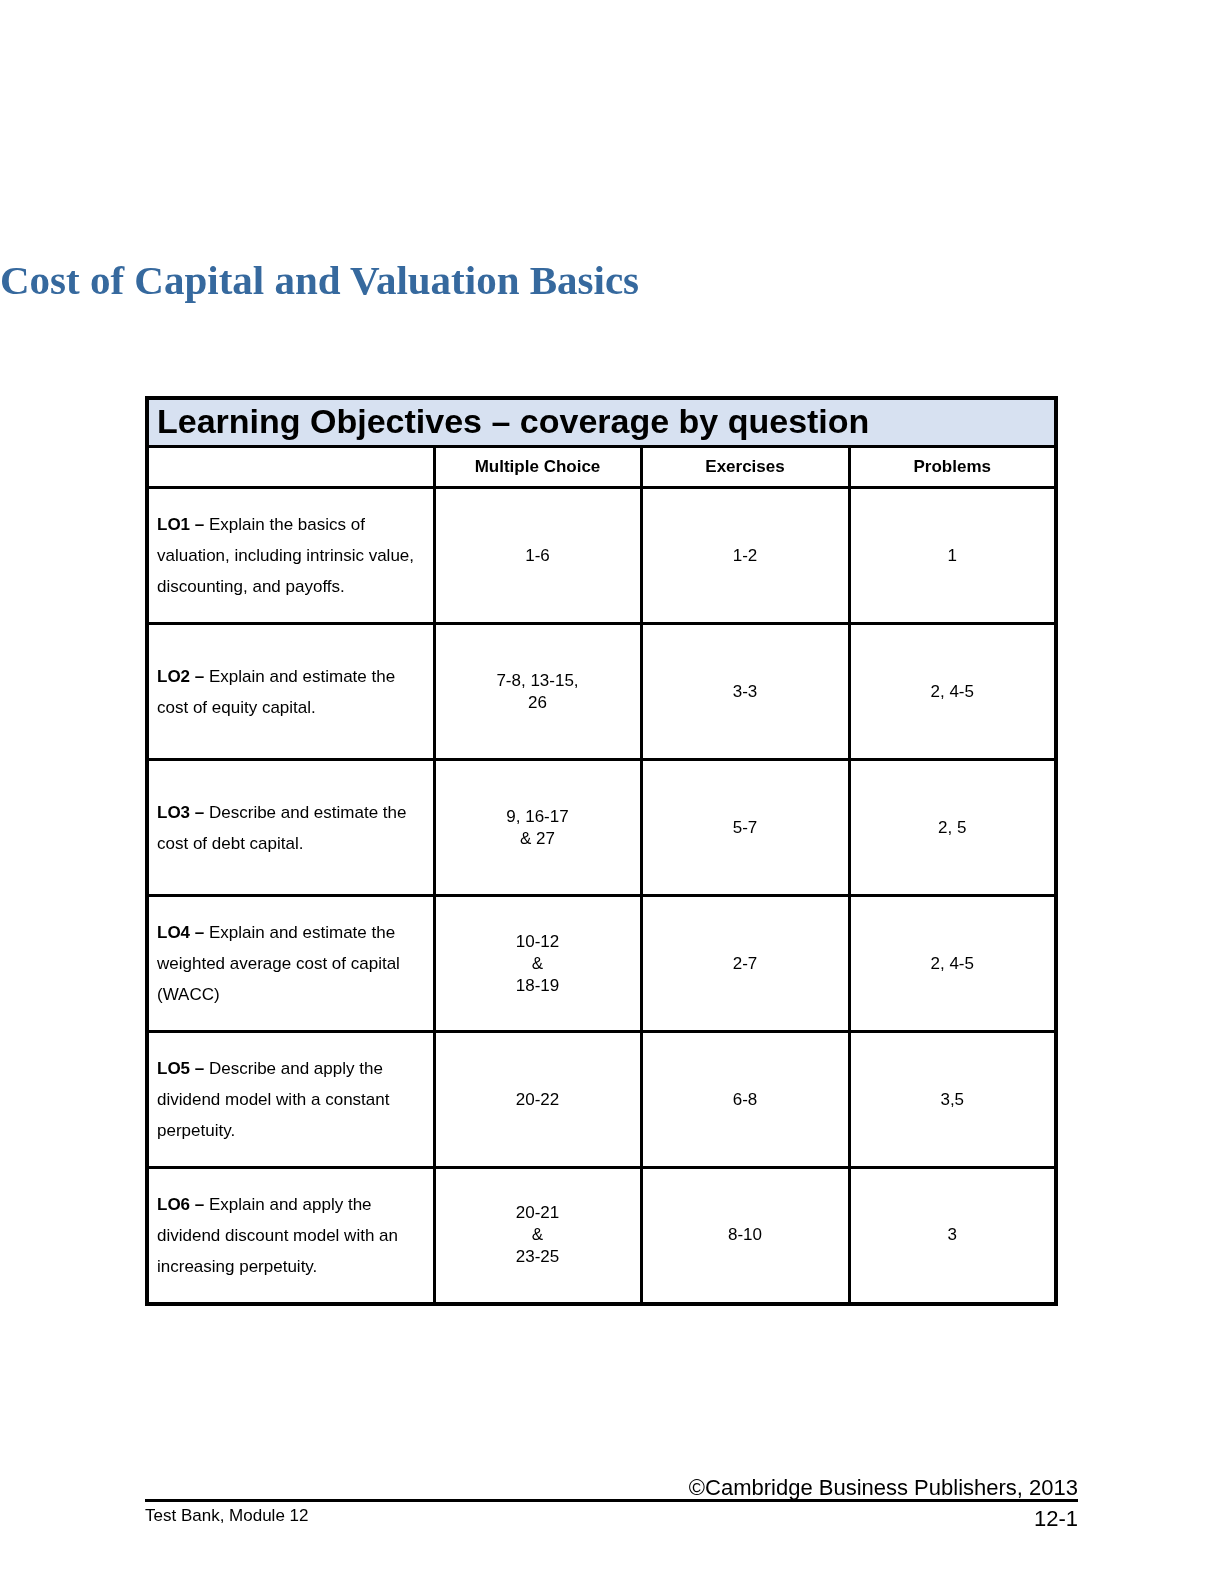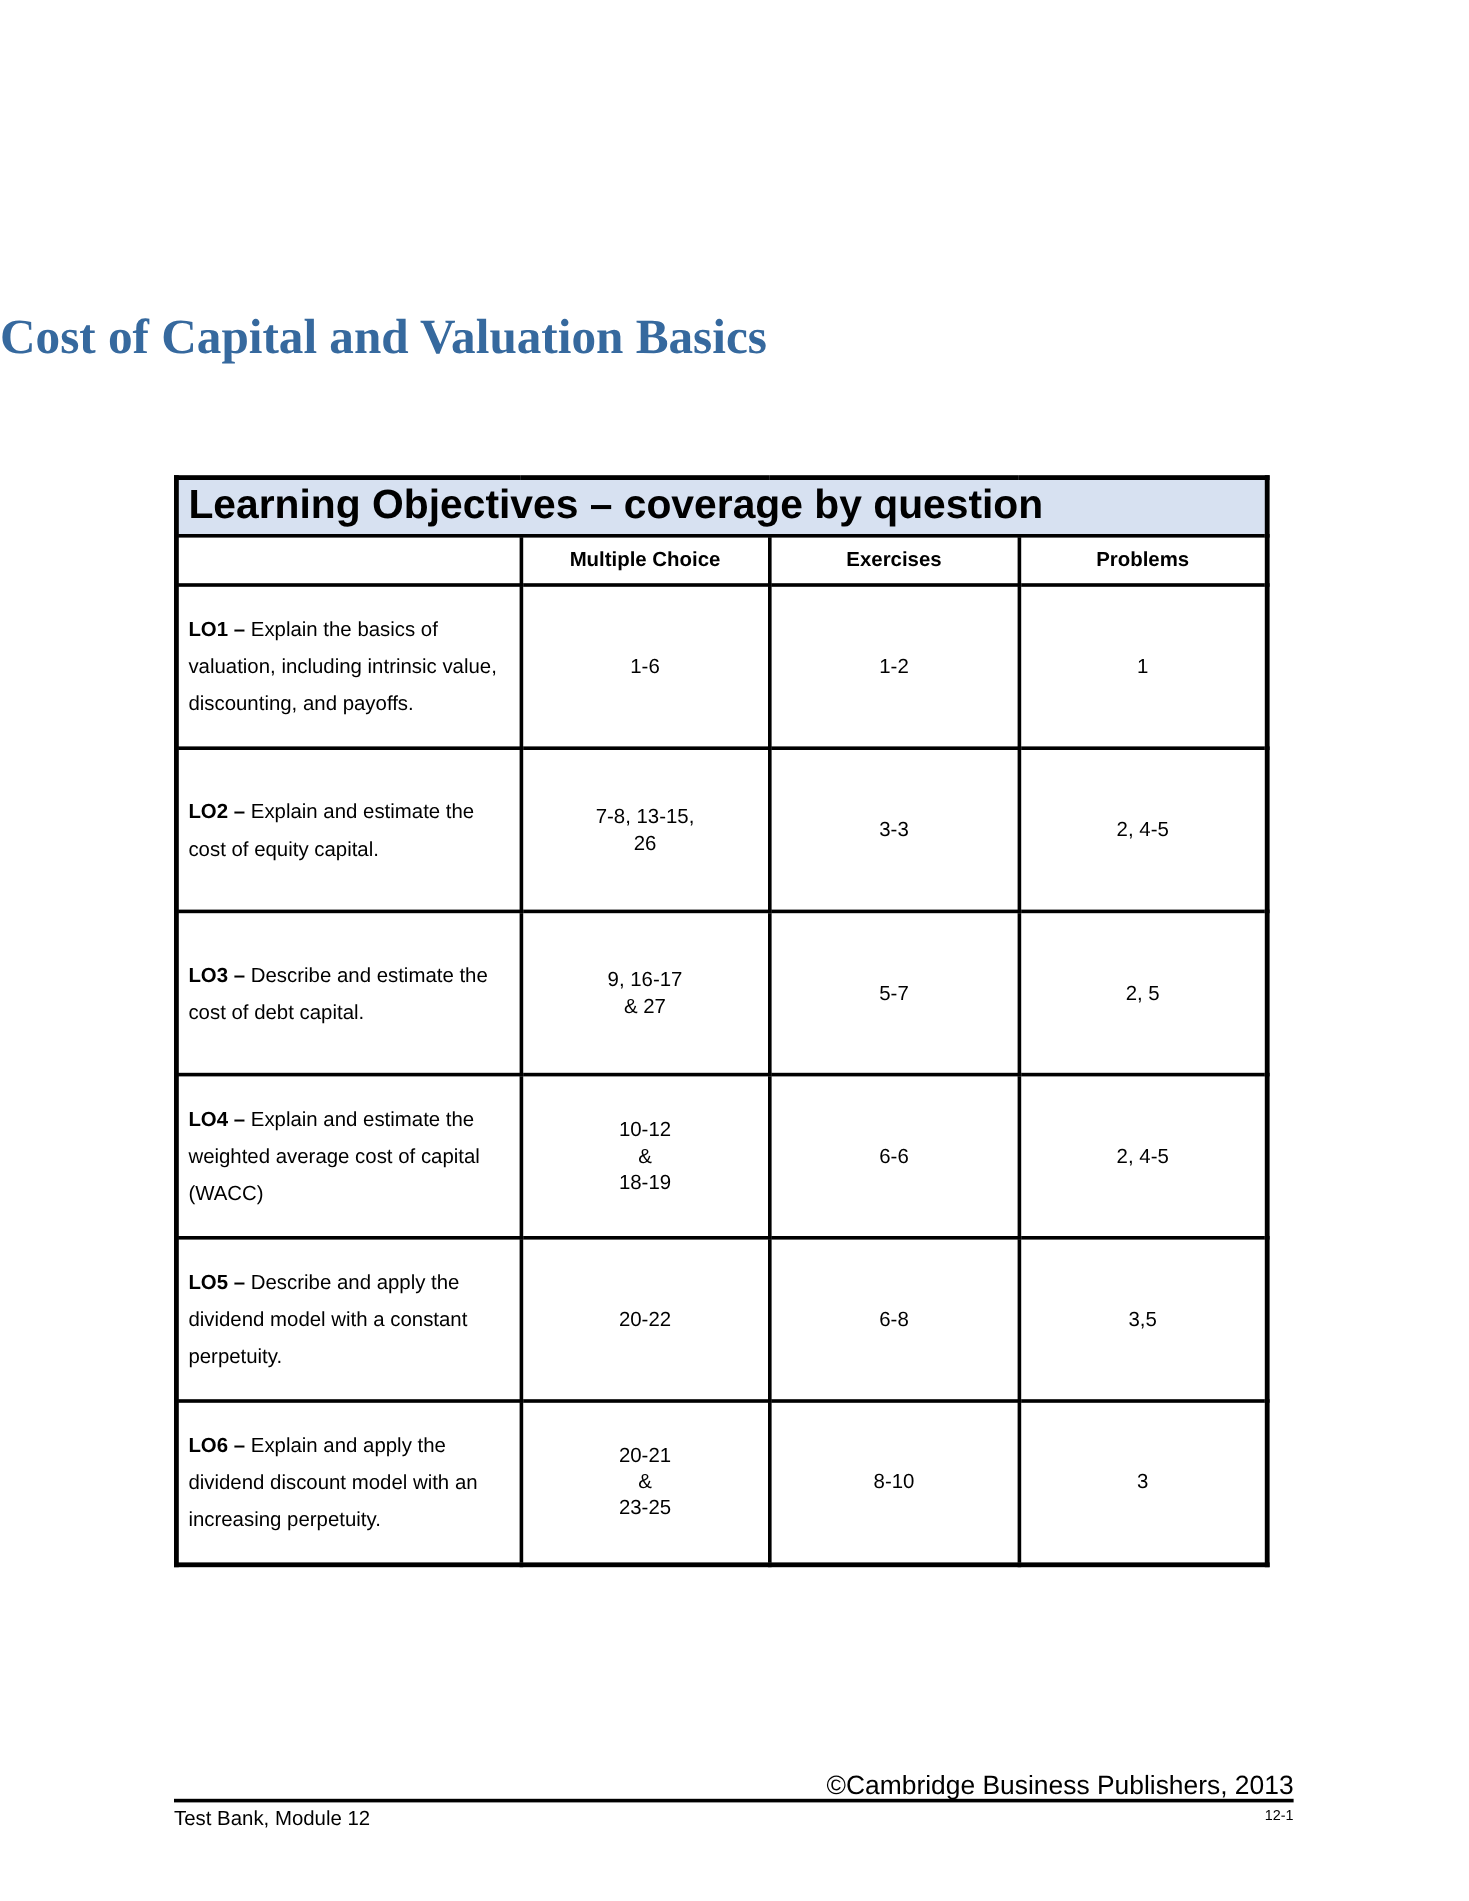--- a/index.html
+++ b/index.html
@@ -94,21 +94,21 @@
   .footer-left {
     position: absolute;
     top: 1506px;
     left: 145px;
     font-size: 17px;
   }
   .footer-right {
     position: absolute;
     top: 1506px;
     right: 146px;
-    font-size: 12px;
+    font-size: 22px;
     text-align: right;
   }
 </style>
 </head>
 <body>
 
 <div class="page">
 
   <h1 class="doc-title">Cost of Capital and Valuation Basics</h1>
 
@@ -161,21 +161,21 @@
         <td class="num-cell">2, 5</td>
       </tr>
       <tr class="data-row">
         <td class="lo-cell">
           <b>LO4 –</b>
           <span>Explain and estimate the weighted average cost of capital (WACC)</span>
         </td>
         <td class="num-cell">10-12
 &amp;
 18-19</td>
-        <td class="num-cell">6-6</td>
+        <td class="num-cell">2-7</td>
         <td class="num-cell">2, 4-5</td>
       </tr>
       <tr class="data-row">
         <td class="lo-cell">
           <b>LO5 –</b>
           <span>Describe and apply the dividend model with a constant perpetuity.</span>
         </td>
         <td class="num-cell">20-22</td>
         <td class="num-cell">6-8</td>
         <td class="num-cell">3,5</td>

